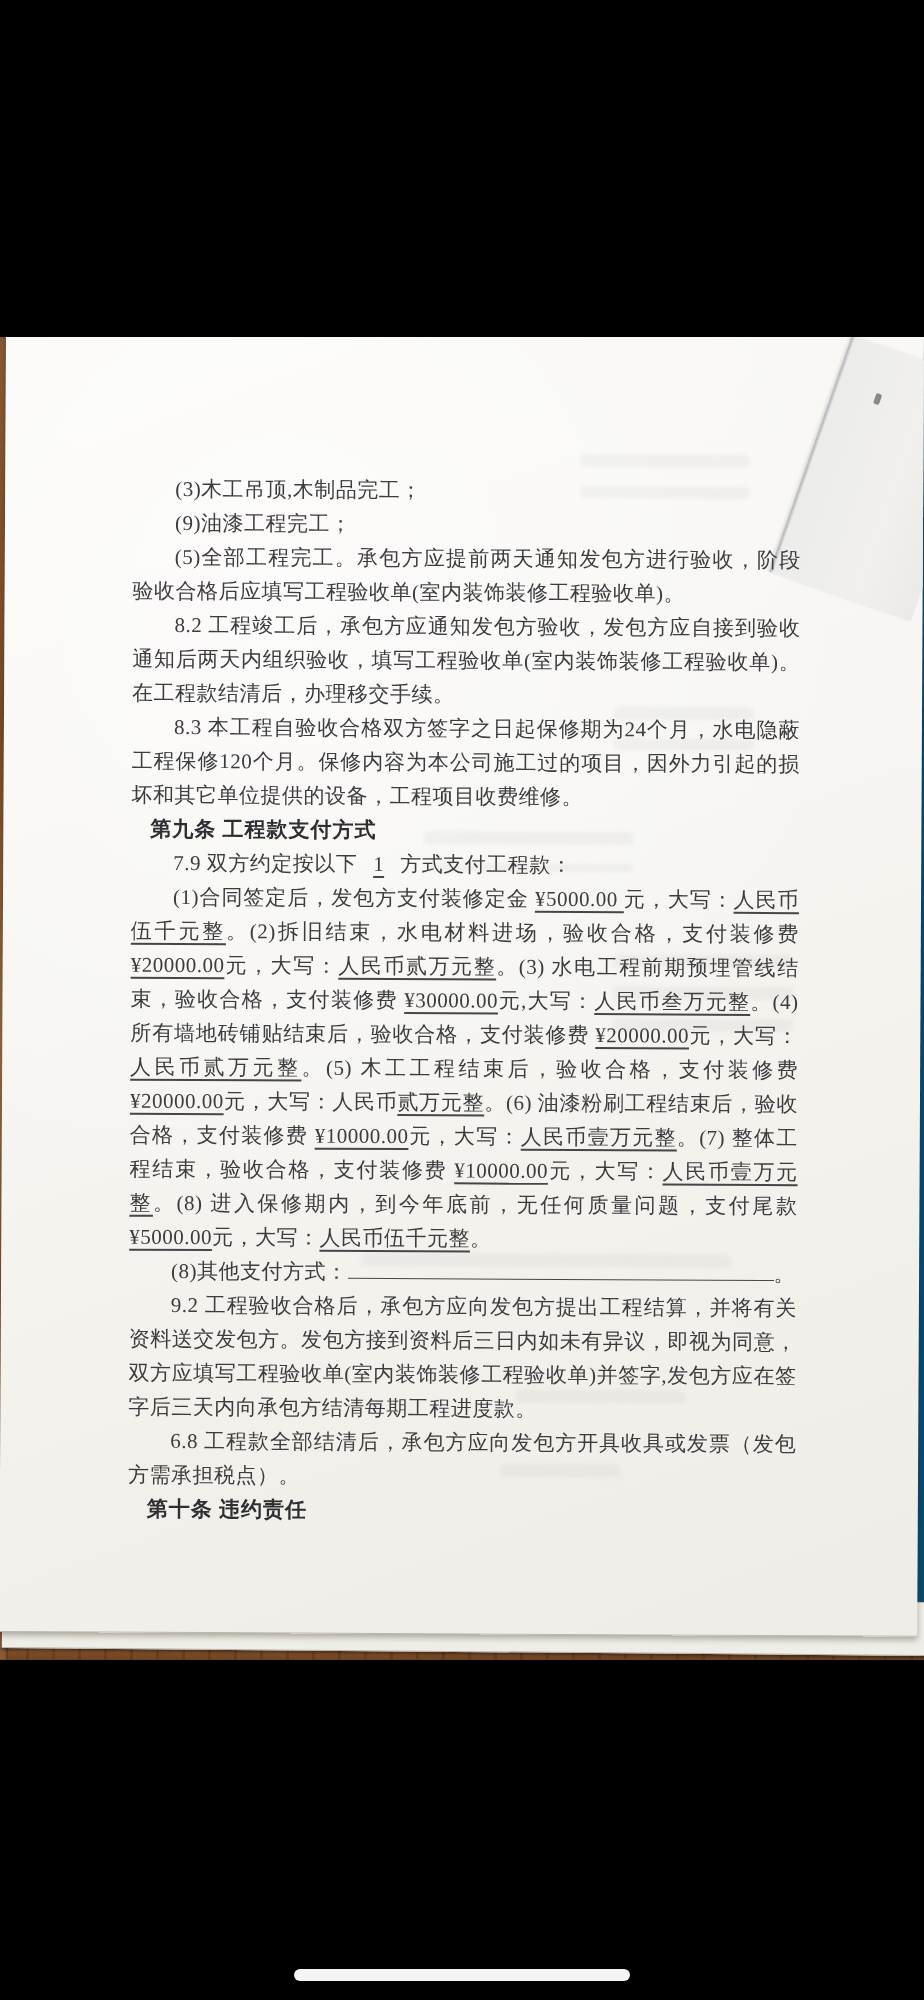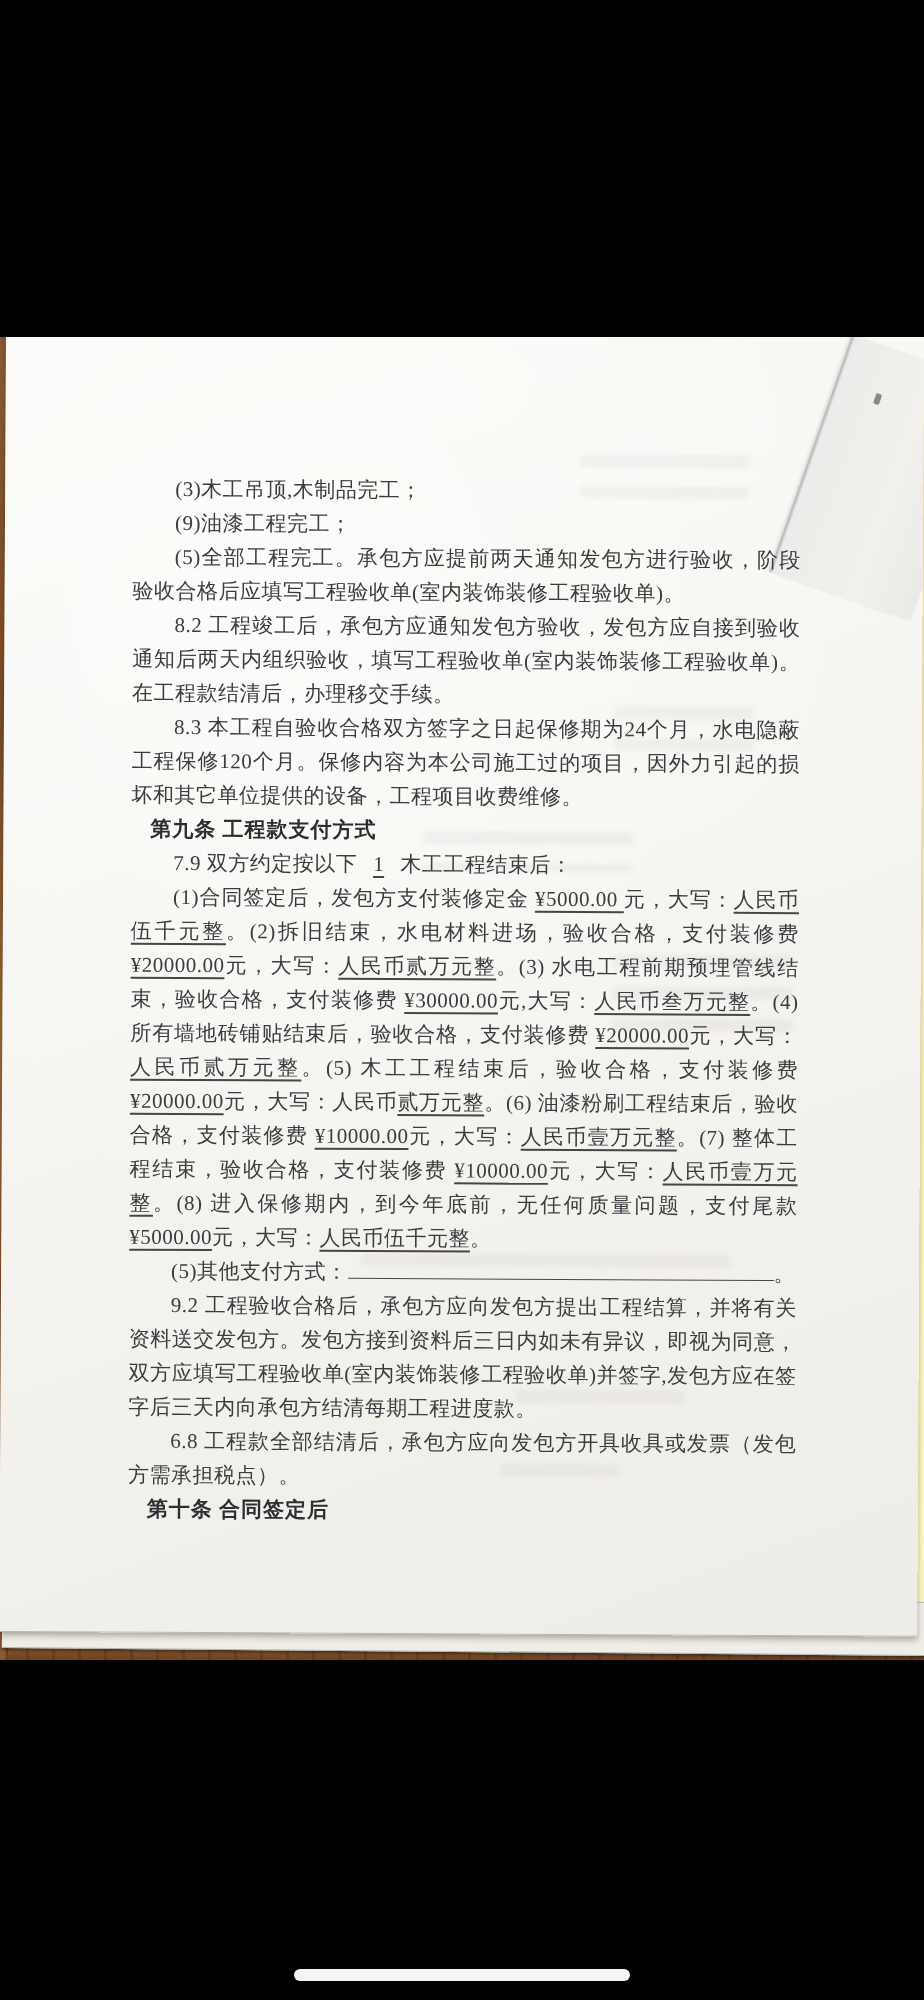--- a/index.html
+++ b/index.html
@@ -14,21 +14,21 @@
   .letterbox-top{position:absolute;top:0;left:0;width:924px;height:337px;background:var(--letterbox,#000);z-index:30;}
   .letterbox-bottom{position:absolute;top:1660px;left:0;width:924px;height:340px;background:var(--letterbox,#000);z-index:30;}
 
   
   .home-indicator{
     position:absolute;left:50%;bottom:19px;transform:translateX(-50%);
     width:336px;height:12px;border-radius:7px;background:var(--home,#f5f5f5);
   }
 
   
-  .photo{position:absolute;top:337px;left:0;width:924px;height:1323px;overflow:hidden;background:#fef9c3;}
+  .photo{position:absolute;top:337px;left:0;width:924px;height:1323px;overflow:hidden;background:#0c4a6e;}
 
   
   .wood-left{
     position:absolute;left:0;top:0;width:8px;height:1323px;z-index:3;
     background:linear-gradient(180deg,#8a5a33 0%,#7a4a26 30%,#9a6a3c 55%,#6f4322 80%,#8a5a33 100%);
     box-shadow:inset -2px 0 2px rgba(0,0,0,.35);
   }
   .wood-bottom{
     position:absolute;left:0;bottom:0;width:924px;height:30px;z-index:2;
     background:
@@ -115,26 +115,26 @@
       <div class="ghost g6"></div>
       <div class="ghost g7"></div>
 
       <div class="doc" id="doc">
           <p class="para body"><span class="">(3)木工吊顶,木制品完工；</span></p>
           <p class="para body"><span class="">(9)油漆工程完工；</span></p>
           <p class="para body"><span class="">(5)全部工程完工。承包方应提前两天通知发包方进行验收，阶段验收合格后应填写工程验收单(室内装饰装修工程验收单)。</span></p>
           <p class="para body"><span class="">8.2 工程竣工后，承包方应通知发包方验收，发包方应自接到验收通知后两天内组织验收，填写工程验收单(室内装饰装修工程验收单)。在工程款结清后，办理移交手续。</span></p>
           <p class="para body"><span class="">8.3 本工程自验收合格双方签字之日起保修期为24个月，水电隐蔽工程保修120个月。保修内容为本公司施工过的项目，因外力引起的损坏和其它单位提供的设备，工程项目收费维修。</span></p>
           <p class="para heading"><span class="">第九条 工程款支付方式</span></p>
-          <p class="para body"><span class="">7.9 双方约定按以下</span><span class="u pad">1</span><span class="">木工工程结束后：</span></p>
+          <p class="para body"><span class="">7.9 双方约定按以下</span><span class="u pad">1</span><span class="">方式支付工程款：</span></p>
           <p class="para body"><span class="">(1)合同签定后，发包方支付装修定金 </span><span class="u ">¥5000.00 </span><span class="">元，大写：</span><span class="u ">人民币伍千元整</span><span class="">。(2)拆旧结束，水电材料进场，验收合格，支付装修费 </span><span class="u ">¥20000.00</span><span class="">元，大写：</span><span class="u ">人民币贰万元整</span><span class="">。(3) 水电工程前期预埋管线结束，验收合格，支付装修费 </span><span class="u ">¥30000.00</span><span class="">元,大写：</span><span class="u ">人民币叁万元整</span><span class="">。(4) 所有墙地砖铺贴结束后，验收合格，支付装修费 </span><span class="u ">¥20000.00</span><span class="">元，大写：</span><span class="u ">人民币贰万元整</span><span class="">。(5) 木工工程结束后，验收合格，支付装修费 </span><span class="u ">¥20000.00</span><span class="">元，大写：人民币</span><span class="u ">贰万元整</span><span class="">。(6) 油漆粉刷工程结束后，验收合格，支付装修费 </span><span class="u ">¥10000.00</span><span class="">元，大写：</span><span class="u ">人民币壹万元整</span><span class="">。(7) 整体工程结束，验收合格，支付装修费 </span><span class="u ">¥10000.00</span><span class="">元，大写：</span><span class="u ">人民币壹万元整</span><span class="">。(8) 进入保修期内，到今年底前，无任何质量问题，支付尾款 </span><span class="u ">¥5000.00</span><span class="">元，大写：</span><span class="u ">人民币伍千元整</span><span class="">。</span></p>
-          <p class="para body"><span class="">(5)其他支付方式：</span><span class="blank" style="width: 426px;"></span><span class="">。</span></p>
+          <p class="para body"><span class="">(8)其他支付方式：</span><span class="blank" style="width: 426px;"></span><span class="">。</span></p>
           <p class="para body"><span class="">9.2 工程验收合格后，承包方应向发包方提出工程结算，并将有关资料送交发包方。发包方接到资料后三日内如未有异议，即视为同意，双方应填写工程验收单(室内装饰装修工程验收单)并签字,发包方应在签字后三天内向承包方结清每期工程进度款。</span></p>
           <p class="para body"><span class="">6.8 工程款全部结清后，承包方应向发包方开具收具或发票（发包方需承担税点）。</span></p>
-          <p class="para heading"><span class="">第十条 合同签定后</span></p>
+          <p class="para heading"><span class="">第十条 违约责任</span></p>
         </div>
     </div>
   </div>
 
   <div class="letterbox-top"></div>
   <div class="letterbox-bottom">
     <div class="home-indicator"></div>
   </div>
 
 </div>

